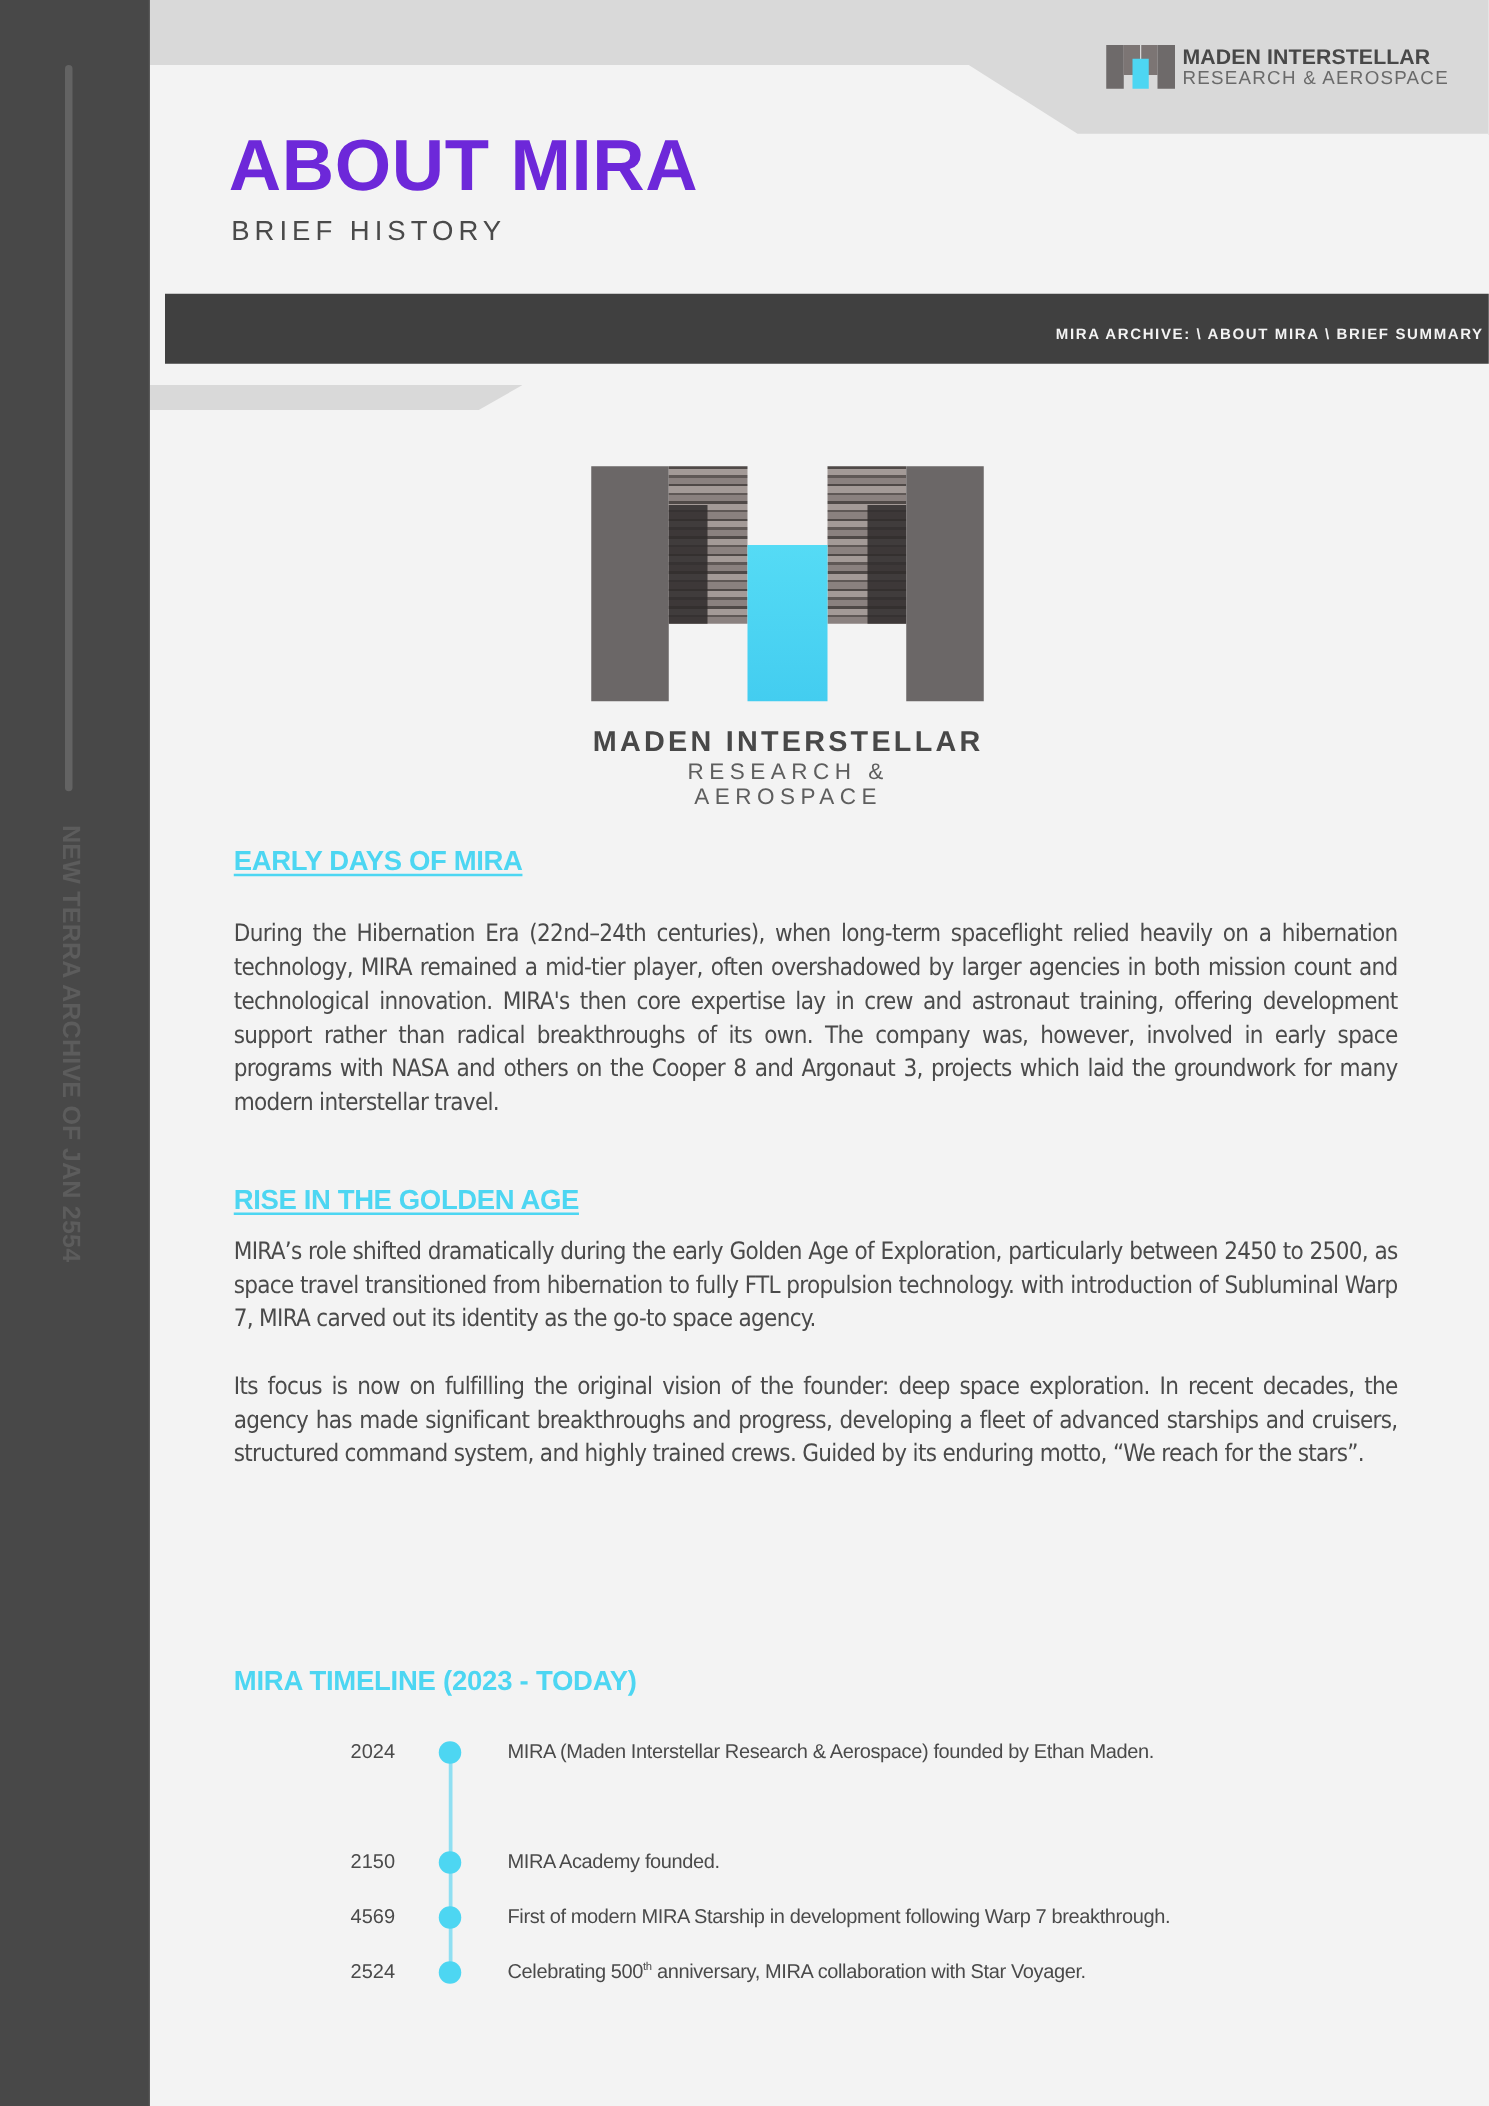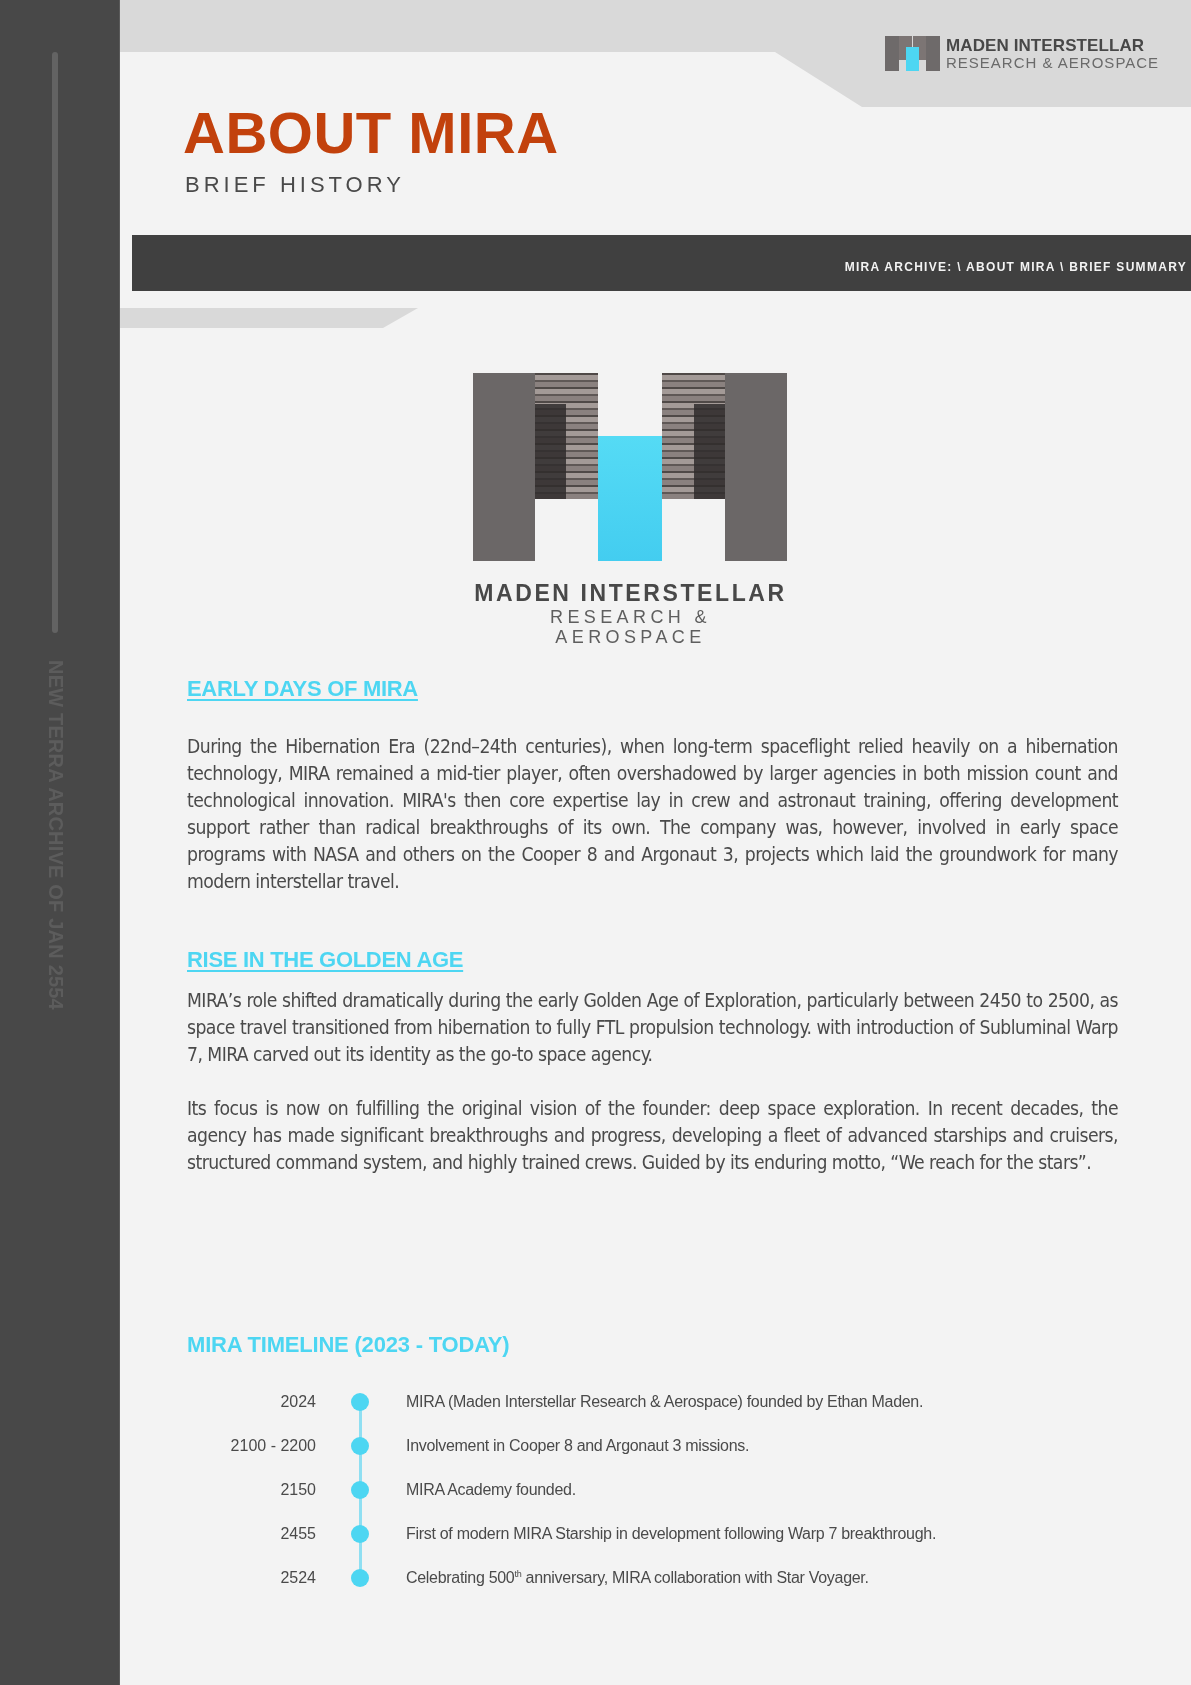--- a/index.html
+++ b/index.html
@@ -49,21 +49,21 @@
     font-family: "Liberation Sans", sans-serif; font-weight: bold;
     font-size: 17px; color: #484848; line-height: 18px; letter-spacing: 0.1px;
   }
   .brand-text-top .l2 {
     font-family: "Liberation Sans", sans-serif;
     font-size: 15px; color: #6a6a6a; line-height: 16px; letter-spacing: 1px;
   }
   .page-title {
     position: absolute; left: 183px; top: 100px;
     font-family: "Liberation Sans", sans-serif; font-weight: bold;
-    font-size: 58px; color: #c2410c; letter-spacing: 0.5px; line-height: 66px;
+    font-size: 58px; color: #6d28d9; letter-spacing: 0.5px; line-height: 66px;
   }
   .page-subtitle {
     position: absolute; left: 185px; top: 172px;
     font-family: "Liberation Sans", sans-serif;
     font-size: 22px; color: #4a4a4a; letter-spacing: 4px; line-height: 26px;
   }
   .crumb-band {
     position: absolute; left: 132px; top: 235px; width: 1071px; height: 56px;
     background: #404040;
   }
@@ -179,32 +179,27 @@
 <h2 class="timeline-title">MIRA TIMELINE (2023 - TODAY)</h2>
 
 <div class="timeline">
   <div class="tl-line"></div>
 
   <div class="tl-row" style="top:11px;">
     <span class="tl-year">2024</span>
     <span class="tl-dot"></span>
     <span class="tl-text">MIRA (Maden Interstellar Research &amp; Aerospace) founded by Ethan Maden.</span>
   </div>
-  <div class="tl-row" style="top:55px;">
-    <span class="tl-year">2100 - 2200</span>
-    <span class="tl-dot"></span>
-    <span class="tl-text">Involvement in Cooper 8 and Argonaut 3 missions.</span>
-  </div>
   <div class="tl-row" style="top:99px;">
     <span class="tl-year">2150</span>
     <span class="tl-dot"></span>
     <span class="tl-text">MIRA Academy founded.</span>
   </div>
   <div class="tl-row" style="top:143px;">
-    <span class="tl-year">2455</span>
+    <span class="tl-year">4569</span>
     <span class="tl-dot"></span>
     <span class="tl-text">First of modern MIRA Starship in development following Warp 7 breakthrough.</span>
   </div>
   <div class="tl-row" style="top:187px;">
     <span class="tl-year">2524</span>
     <span class="tl-dot"></span>
     <span class="tl-text"><span>Celebrating 500</span><sup>th</sup><span> anniversary, MIRA collaboration with Star Voyager.</span></span>
   </div>
 </div>
 

